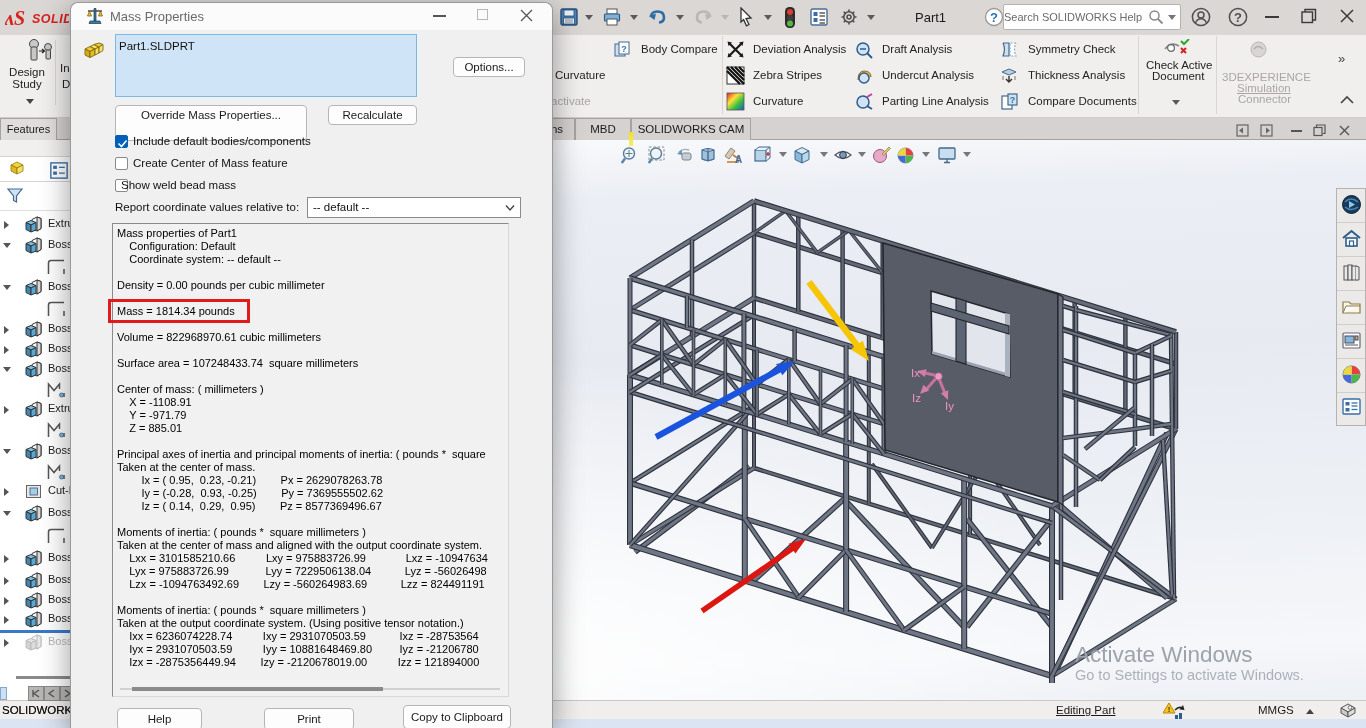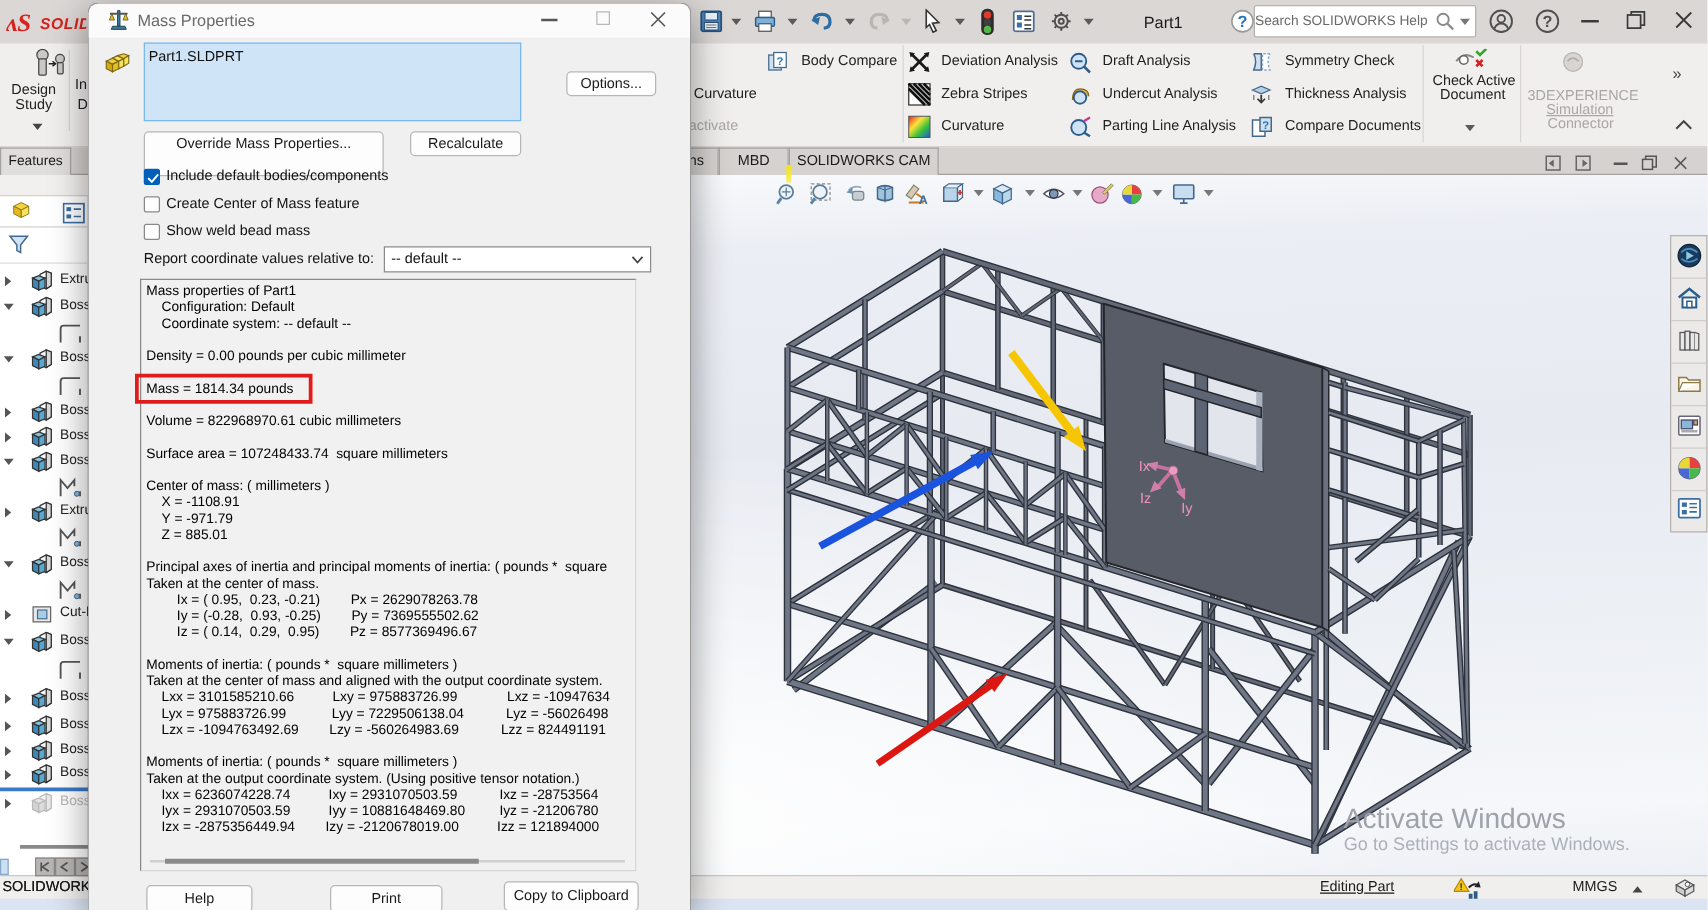--- a/index.html
+++ b/index.html
@@ -828,21 +828,21 @@
     <div class="btn" style="left:453px;top:57px;width:72px;height:20px;line-height:18px;">Options...</div>
     <div class="btn" style="left:115px;top:105px;width:192px;height:36px;line-height:18px;">Override Mass Properties...</div>
     <div class="btn" style="left:328px;top:105px;width:89px;height:20px;line-height:18px;">Recalculate</div>
     <div class="chk on" style="left:115px;top:135px;"><svg width="13" height="13" viewBox="0 0 13 13">
         <path d="M2.5 6.5 L5.5 9.5 L10.5 3.5" fill="none" stroke="#fff" stroke-width="1.6"></path>
       </svg></div>
     <div class="abs" style="left:133px;top:135px;font-size:11.5px;color:#111;">Include default bodies/components</div>
     <div class="chk" style="left:115px;top:157px;"></div>
     <div class="abs" style="left:133px;top:157px;font-size:11.5px;color:#111;">Create Center of Mass feature</div>
     <div class="chk" style="left:115px;top:179px;"></div>
-    <div class="abs" style="left:133px;top:179px;font-size:11.5px;color:#111;">Show weld bead mass</div>
+    <div class="abs" style="left:121px;top:179px;font-size:11.5px;color:#111;">Show weld bead mass</div>
     <div class="abs" style="left:115px;top:201px;font-size:11.5px;color:#111;">Report coordinate values relative to:</div>
     <div class="abs" style="left:307px;top:197px;width:214px;height:21px;background:#fff;border:1px solid #8a8a8a;"></div>
     <div class="abs" style="left:313px;top:201px;font-size:11.5px;color:#111;">-- default --</div>
     <svg class="abs" style="left:505px;top:204px" width="10" height="8" viewBox="0 0 10 8">
       <path d="M1 1.5 L5 6 L9 1.5" fill="none" stroke="#444" stroke-width="1.4"></path>
     </svg>
     <div class="abs" style="left:112px;top:223px;width:397px;height:474px;background:#f1f1f1;border:1px solid #8a8a8a;border-right-color:#d8d8d8;border-bottom-color:#d8d8d8;"></div>
     <div class="abs" style="left:117px;top:227px;width:400px;font-size:11px;line-height:13px;color:#000;white-space:nowrap;overflow:hidden;">Mass&nbsp;properties&nbsp;of&nbsp;Part1<br>&nbsp;&nbsp;&nbsp;&nbsp;Configuration:&nbsp;Default<br>&nbsp;&nbsp;&nbsp;&nbsp;Coordinate&nbsp;system:&nbsp;--&nbsp;default&nbsp;--<br>&nbsp;<br>Density&nbsp;=&nbsp;0.00&nbsp;pounds&nbsp;per&nbsp;cubic&nbsp;millimeter<br>&nbsp;<br>Mass&nbsp;=&nbsp;1814.34&nbsp;pounds<br>&nbsp;<br>Volume&nbsp;=&nbsp;822968970.61&nbsp;cubic&nbsp;millimeters<br>&nbsp;<br>Surface&nbsp;area&nbsp;=&nbsp;107248433.74&nbsp;&nbsp;square&nbsp;millimeters<br>&nbsp;<br>Center&nbsp;of&nbsp;mass:&nbsp;(&nbsp;millimeters&nbsp;)<br>&nbsp;&nbsp;&nbsp;&nbsp;X&nbsp;=&nbsp;-1108.91<br>&nbsp;&nbsp;&nbsp;&nbsp;Y&nbsp;=&nbsp;-971.79<br>&nbsp;&nbsp;&nbsp;&nbsp;Z&nbsp;=&nbsp;885.01<br>&nbsp;<br>Principal&nbsp;axes&nbsp;of&nbsp;inertia&nbsp;and&nbsp;principal&nbsp;moments&nbsp;of&nbsp;inertia:&nbsp;(&nbsp;pounds&nbsp;*&nbsp;&nbsp;square<br>Taken&nbsp;at&nbsp;the&nbsp;center&nbsp;of&nbsp;mass.<br>&nbsp;&nbsp;&nbsp;&nbsp;&nbsp;&nbsp;&nbsp;&nbsp;Ix&nbsp;=&nbsp;(&nbsp;0.95,&nbsp;&nbsp;0.23,&nbsp;-0.21)&nbsp;&nbsp;&nbsp;&nbsp;&nbsp;&nbsp;&nbsp;&nbsp;Px&nbsp;=&nbsp;2629078263.78<br>&nbsp;&nbsp;&nbsp;&nbsp;&nbsp;&nbsp;&nbsp;&nbsp;Iy&nbsp;=&nbsp;(-0.28,&nbsp;&nbsp;0.93,&nbsp;-0.25)&nbsp;&nbsp;&nbsp;&nbsp;&nbsp;&nbsp;&nbsp;&nbsp;Py&nbsp;=&nbsp;7369555502.62<br>&nbsp;&nbsp;&nbsp;&nbsp;&nbsp;&nbsp;&nbsp;&nbsp;Iz&nbsp;=&nbsp;(&nbsp;0.14,&nbsp;&nbsp;0.29,&nbsp;&nbsp;0.95)&nbsp;&nbsp;&nbsp;&nbsp;&nbsp;&nbsp;&nbsp;&nbsp;Pz&nbsp;=&nbsp;8577369496.67<br>&nbsp;<br>Moments&nbsp;of&nbsp;inertia:&nbsp;(&nbsp;pounds&nbsp;*&nbsp;&nbsp;square&nbsp;millimeters&nbsp;)<br>Taken&nbsp;at&nbsp;the&nbsp;center&nbsp;of&nbsp;mass&nbsp;and&nbsp;aligned&nbsp;with&nbsp;the&nbsp;output&nbsp;coordinate&nbsp;system.<br>&nbsp;&nbsp;&nbsp;&nbsp;Lxx&nbsp;=&nbsp;3101585210.66&nbsp;&nbsp;&nbsp;&nbsp;&nbsp;&nbsp;&nbsp;&nbsp;&nbsp;&nbsp;Lxy&nbsp;=&nbsp;975883726.99&nbsp;&nbsp;&nbsp;&nbsp;&nbsp;&nbsp;&nbsp;&nbsp;&nbsp;&nbsp;&nbsp;&nbsp;&nbsp;Lxz&nbsp;=&nbsp;-10947634<br>&nbsp;&nbsp;&nbsp;&nbsp;Lyx&nbsp;=&nbsp;975883726.99&nbsp;&nbsp;&nbsp;&nbsp;&nbsp;&nbsp;&nbsp;&nbsp;&nbsp;&nbsp;&nbsp;&nbsp;Lyy&nbsp;=&nbsp;7229506138.04&nbsp;&nbsp;&nbsp;&nbsp;&nbsp;&nbsp;&nbsp;&nbsp;&nbsp;&nbsp;&nbsp;Lyz&nbsp;=&nbsp;-56026498<br>&nbsp;&nbsp;&nbsp;&nbsp;Lzx&nbsp;=&nbsp;-1094763492.69&nbsp;&nbsp;&nbsp;&nbsp;&nbsp;&nbsp;&nbsp;&nbsp;Lzy&nbsp;=&nbsp;-560264983.69&nbsp;&nbsp;&nbsp;&nbsp;&nbsp;&nbsp;&nbsp;&nbsp;&nbsp;&nbsp;&nbsp;Lzz&nbsp;=&nbsp;824491191<br>&nbsp;<br>Moments&nbsp;of&nbsp;inertia:&nbsp;(&nbsp;pounds&nbsp;*&nbsp;&nbsp;square&nbsp;millimeters&nbsp;)<br>Taken&nbsp;at&nbsp;the&nbsp;output&nbsp;coordinate&nbsp;system.&nbsp;(Using&nbsp;positive&nbsp;tensor&nbsp;notation.)<br>&nbsp;&nbsp;&nbsp;&nbsp;Ixx&nbsp;=&nbsp;6236074228.74&nbsp;&nbsp;&nbsp;&nbsp;&nbsp;&nbsp;&nbsp;&nbsp;&nbsp;&nbsp;Ixy&nbsp;=&nbsp;2931070503.59&nbsp;&nbsp;&nbsp;&nbsp;&nbsp;&nbsp;&nbsp;&nbsp;&nbsp;&nbsp;&nbsp;Ixz&nbsp;=&nbsp;-28753564<br>&nbsp;&nbsp;&nbsp;&nbsp;Iyx&nbsp;=&nbsp;2931070503.59&nbsp;&nbsp;&nbsp;&nbsp;&nbsp;&nbsp;&nbsp;&nbsp;&nbsp;&nbsp;Iyy&nbsp;=&nbsp;10881648469.80&nbsp;&nbsp;&nbsp;&nbsp;&nbsp;&nbsp;&nbsp;&nbsp;&nbsp;Iyz&nbsp;=&nbsp;-21206780<br>&nbsp;&nbsp;&nbsp;&nbsp;Izx&nbsp;=&nbsp;-2875356449.94&nbsp;&nbsp;&nbsp;&nbsp;&nbsp;&nbsp;&nbsp;&nbsp;Izy&nbsp;=&nbsp;-2120678019.00&nbsp;&nbsp;&nbsp;&nbsp;&nbsp;&nbsp;&nbsp;&nbsp;&nbsp;&nbsp;Izz&nbsp;=&nbsp;121894000</div>
     <div class="abs" style="left:108px;top:299px;width:142px;height:24px;border:3px solid #e01b1b;"></div>
     <div class="abs" style="left:120px;top:688px;width:380px;height:2px;background:#d0d0d0;"></div>

